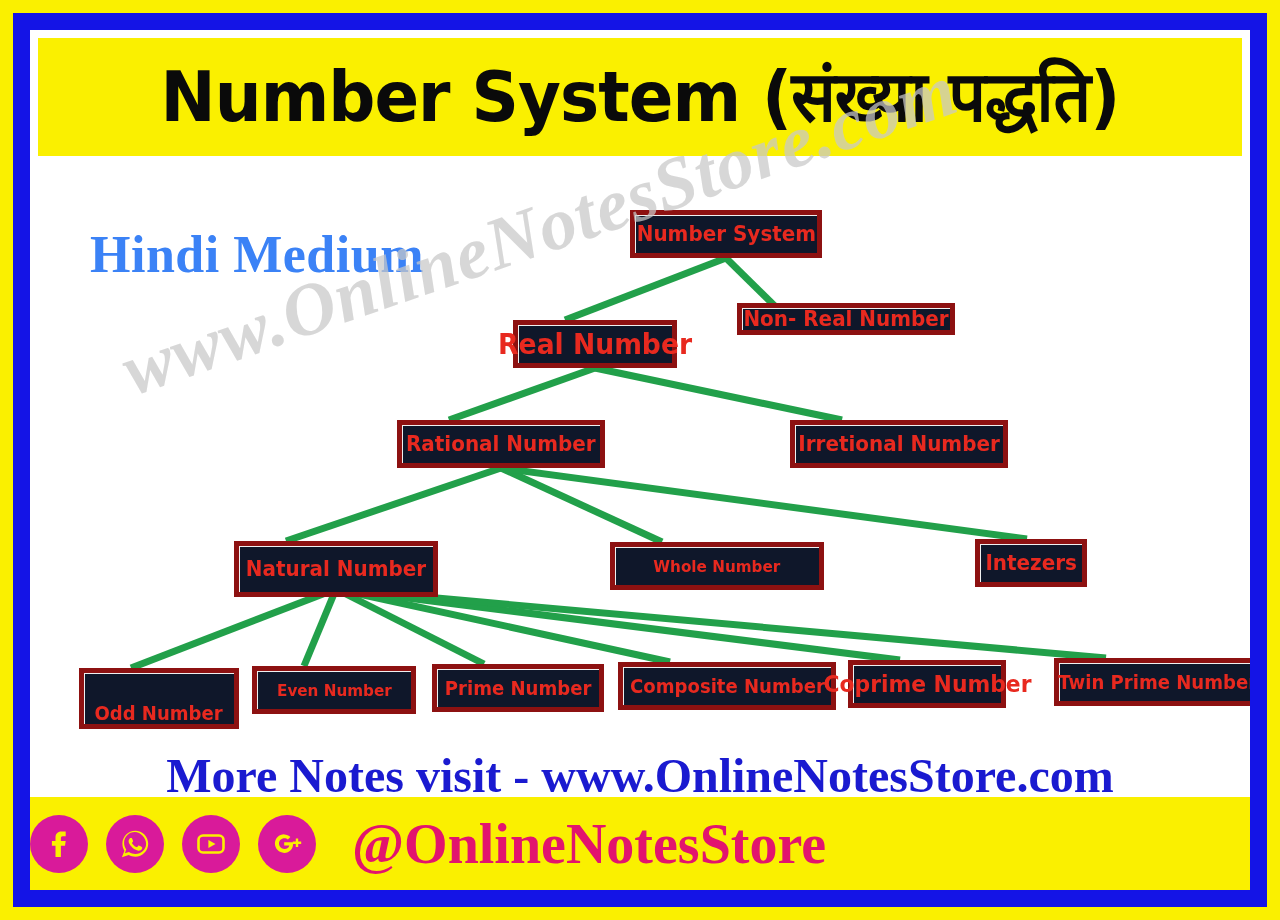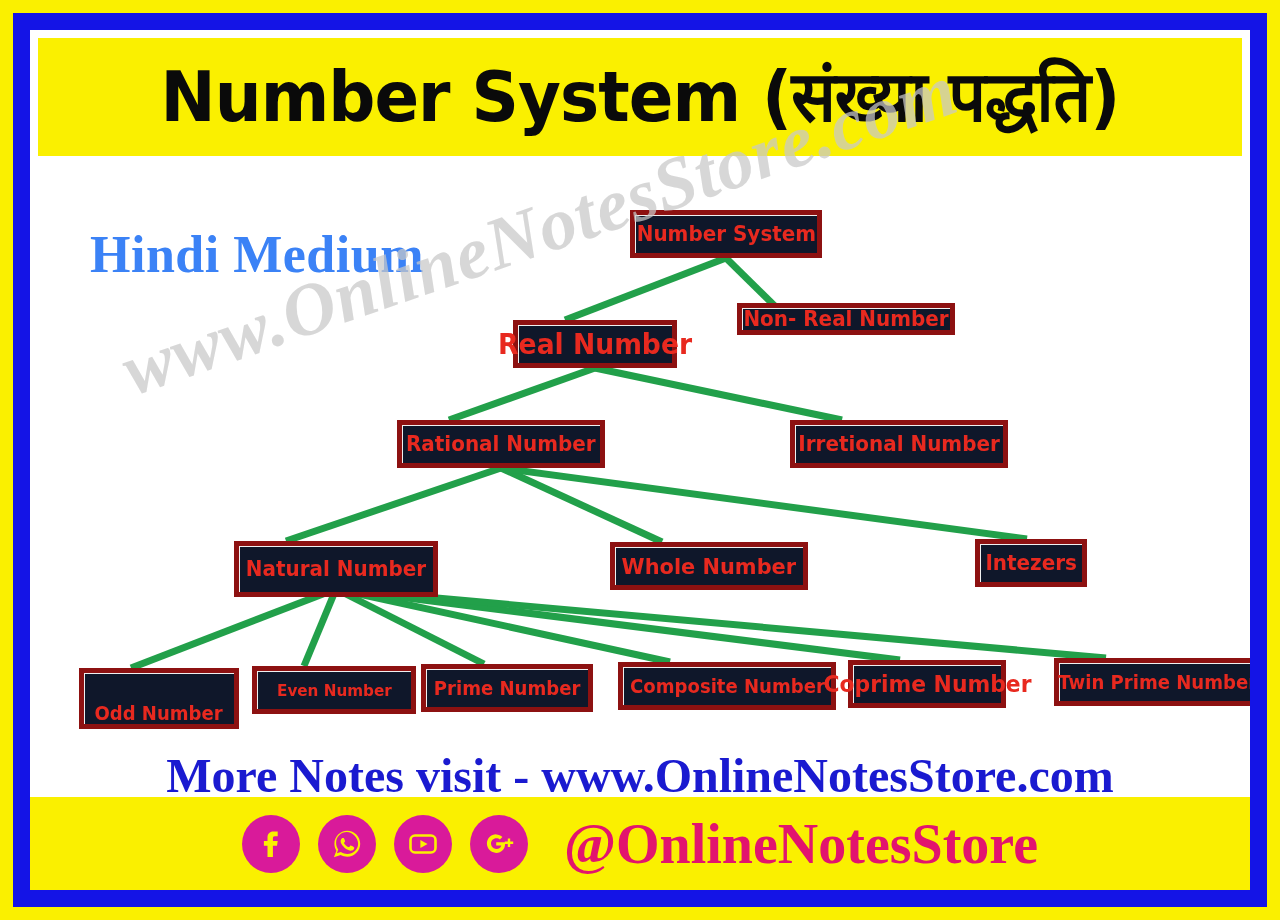--- a/index.html
+++ b/index.html
@@ -149,21 +149,20 @@
   
   #social-bar {
     position: absolute;
     left: 0;
     bottom: 0;
     width: 100%;
     height: 93px;
     background: #faf000;
     display: flex;
     align-items: center;
-    justify-content: center;
     gap: 18px;
   }
   .social-icon {
     width: 58px;
     height: 58px;
     border-radius: 50%;
     background: #d91a9a;
     display: flex;
     align-items: center;
     justify-content: center;
@@ -221,33 +220,33 @@
             </div>
             <div class="node" style="left: 367px; top: 260px; width: 208px; height: 48px; font-size: 21px;">
               <span>Rational Number</span>
             </div>
             <div class="node" style="left: 760px; top: 260px; width: 218px; height: 48px; font-size: 21px;">
               <span>Irretional Number</span>
             </div>
             <div class="node" style="left: 204px; top: 381px; width: 204px; height: 56px; font-size: 21px;">
               <span>Natural Number</span>
             </div>
-            <div class="node" style="left: 580px; top: 382px; width: 198px; height: 48px; font-size: 22px;">
+            <div class="node" style="left: 580px; top: 382px; width: 214px; height: 48px; font-size: 16px;">
               <span>Whole Number</span>
             </div>
             <div class="node" style="left: 945px; top: 379px; width: 112px; height: 48px; font-size: 21px;">
               <span>Intezers</span>
             </div>
             <div class="node" style="left: 49px; top: 508px; width: 160px; height: 61px; font-size: 19px; align-items: flex-end;">
               <span>Odd Number</span>
             </div>
             <div class="node" style="left: 222px; top: 506px; width: 164px; height: 48px; font-size: 16px;">
               <span>Even Number</span>
             </div>
-            <div class="node" style="left: 391px; top: 504px; width: 172px; height: 48px; font-size: 19px;">
+            <div class="node" style="left: 402px; top: 504px; width: 172px; height: 48px; font-size: 19px;">
               <span>Prime Number</span>
             </div>
             <div class="node" style="left: 588px; top: 502px; width: 218px; height: 48px; font-size: 19px;">
               <span>Composite Number</span>
             </div>
             <div class="node" style="left: 818px; top: 500px; width: 158px; height: 48px; font-size: 23px;">
               <span>Coprime Number</span>
             </div>
             <div class="node" style="left: 1024px; top: 498px; width: 208px; height: 48px; font-size: 19px;">
               <span>Twin Prime Number</span>

